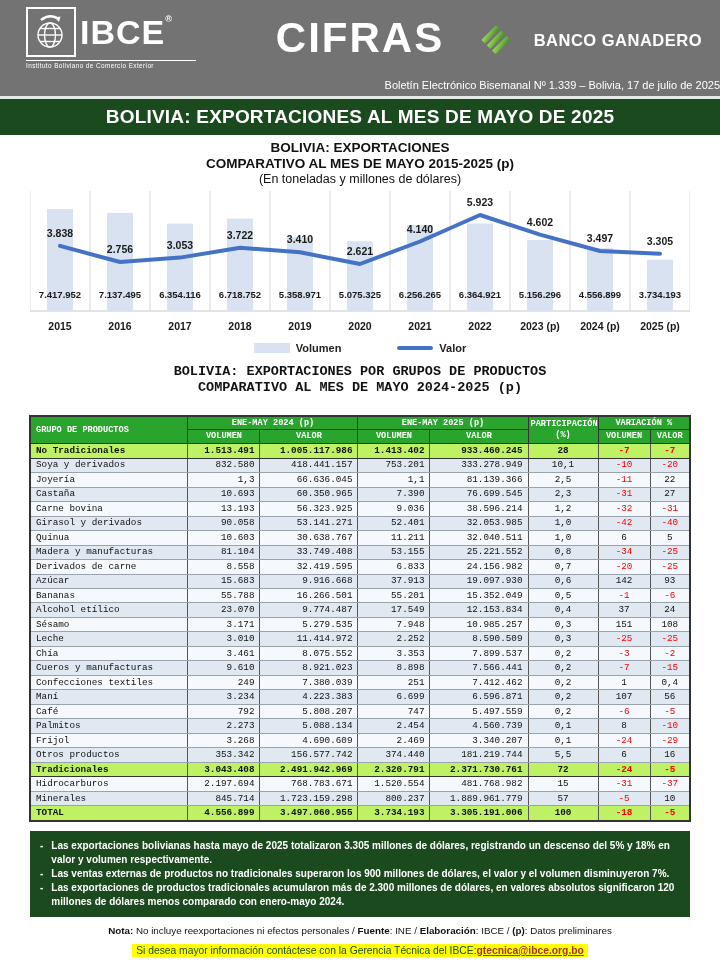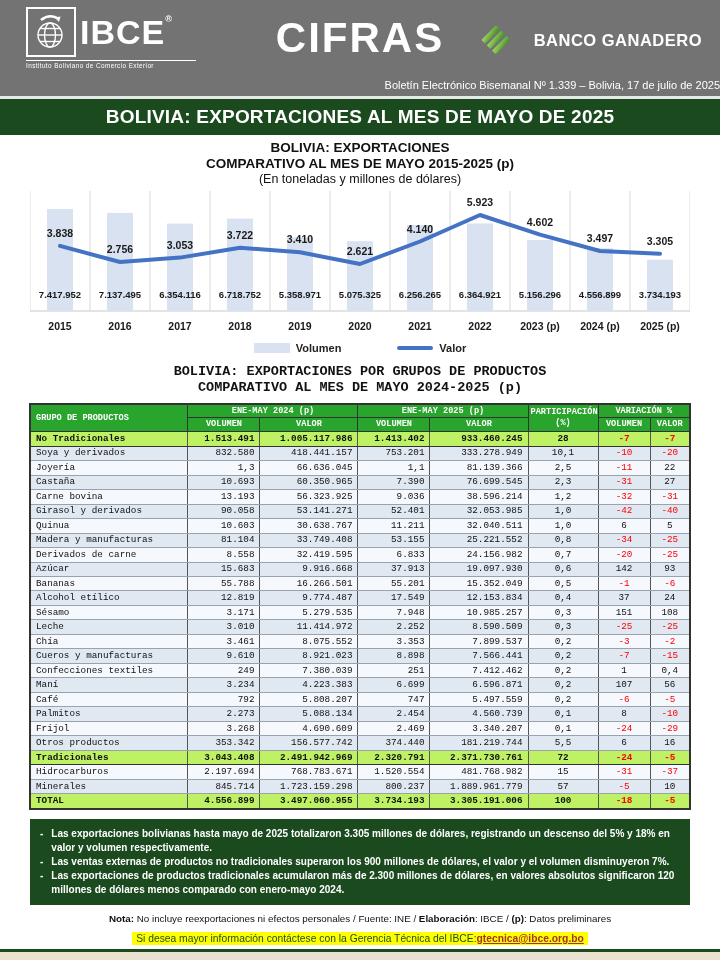--- a/index.html
+++ b/index.html
@@ -30,21 +30,21 @@
   .sec-sub{font-size:12.5px;text-align:center;color:#111;line-height:1.2;}
   .chart-sec{margin-top:5px;flex:0 0 auto;}
   .chart-wrap{width:660px;margin:4px auto 0;}
   .legend{display:flex;justify-content:center;gap:56px;margin-top:3px;align-items:center;}
   .legend-item{display:flex;align-items:center;gap:6px;font-size:11px;font-weight:bold;color:#222;}
   .legend-swatch{width:36px;height:10px;background:#d8e2f1;}
   .legend-line{width:36px;height:4px;background:#4472c4;border-radius:2px;}
 
   
   .table-sec{margin-top:10px;flex:0 0 auto;font-family:Liberation Mono, monospace;}
-  table.data{width:660px;margin:7px auto 0;border-collapse:collapse;table-layout:fixed;
+  table.data{width:660px;margin:19px auto 0;border-collapse:collapse;table-layout:fixed;
              font-size:9.3px;color:#111;border:2px solid #333;}
   table.data th{background:#29a42c;color:#fff;font-weight:bold;font-size:8.6px;
                 border:1px solid #333;padding:1px 2px;line-height:1.25;}
   table.data td{border-left:1px solid #555;border-right:1px solid #555;
                 border-top:1px solid #9aa3ad;border-bottom:1px solid #9aa3ad;
                 padding:0.8px 5px;line-height:1.28;white-space:nowrap;overflow:hidden;}
   td.c-name{text-align:left;}
   td.c-num{text-align:right;}
   td.c-mid{text-align:center;}
   tr.shade td{background:#e0e8f2;}
@@ -336,21 +336,21 @@
             <td class="c-num">55.788</td>
             <td class="c-num">16.266.501</td>
             <td class="c-num">55.201</td>
             <td class="c-num">15.352.049</td>
             <td class="c-mid">0,5</td>
             <td class="c-mid neg">-1</td>
             <td class="c-mid neg">-6</td>
           </tr>
           <tr class="shade">
             <td class="c-name">Alcohol etílico</td>
-            <td class="c-num">12.819</td>
+            <td class="c-num">23.070</td>
             <td class="c-num">9.774.487</td>
             <td class="c-num">17.549</td>
             <td class="c-num">12.153.834</td>
             <td class="c-mid">0,4</td>
             <td class="c-mid">37</td>
             <td class="c-mid">24</td>
           </tr>
           <tr class="plain">
             <td class="c-name">Sésamo</td>
             <td class="c-num">3.171</td>
@@ -503,21 +503,21 @@
       <div class="bullet">
         <span class="dash">-</span>
         <span class="txt">Las ventas externas de productos no tradicionales superaron los 900 millones de dólares, el valor y el volumen disminuyeron 7%.</span>
       </div>
       <div class="bullet">
         <span class="dash">-</span>
         <span class="txt">Las exportaciones de productos tradicionales acumularon más de 2.300 millones de dólares, en valores absolutos significaron 120 millones de dólares menos comparado con enero-mayo 2024.</span>
       </div>
     </div>
 
-  <div class="nota" id="nota"><span style="font-weight: bold;">Nota:</span><span> No incluye reexportaciones ni efectos personales / </span><span style="font-weight: normal;">Fuente</span><span>: INE / </span><span style="font-weight: bold;">Elaboración</span><span>: IBCE / </span><span style="font-weight: bold;">(p)</span><span>: Datos preliminares</span></div>
+  <div class="nota" id="nota"><span style="font-weight: bold;">Nota:</span><span> No incluye reexportaciones ni efectos personales / </span><span style="font-weight: bold;">Fuente</span><span>: INE / </span><span style="font-weight: bold;">Elaboración</span><span>: IBCE / </span><span style="font-weight: bold;">(p)</span><span>: Datos preliminares</span></div>
 
   <div class="contact-rule"></div>
   <div class="contact">
     <span class="contact-inner">
       <span>Si desea mayor información contáctese con la Gerencia Técnica del IBCE:</span><a class="contact-email" href="#">gtecnica@ibce.org.bo</a>
     </span>
   </div>
 
   <div class="ad">
     

